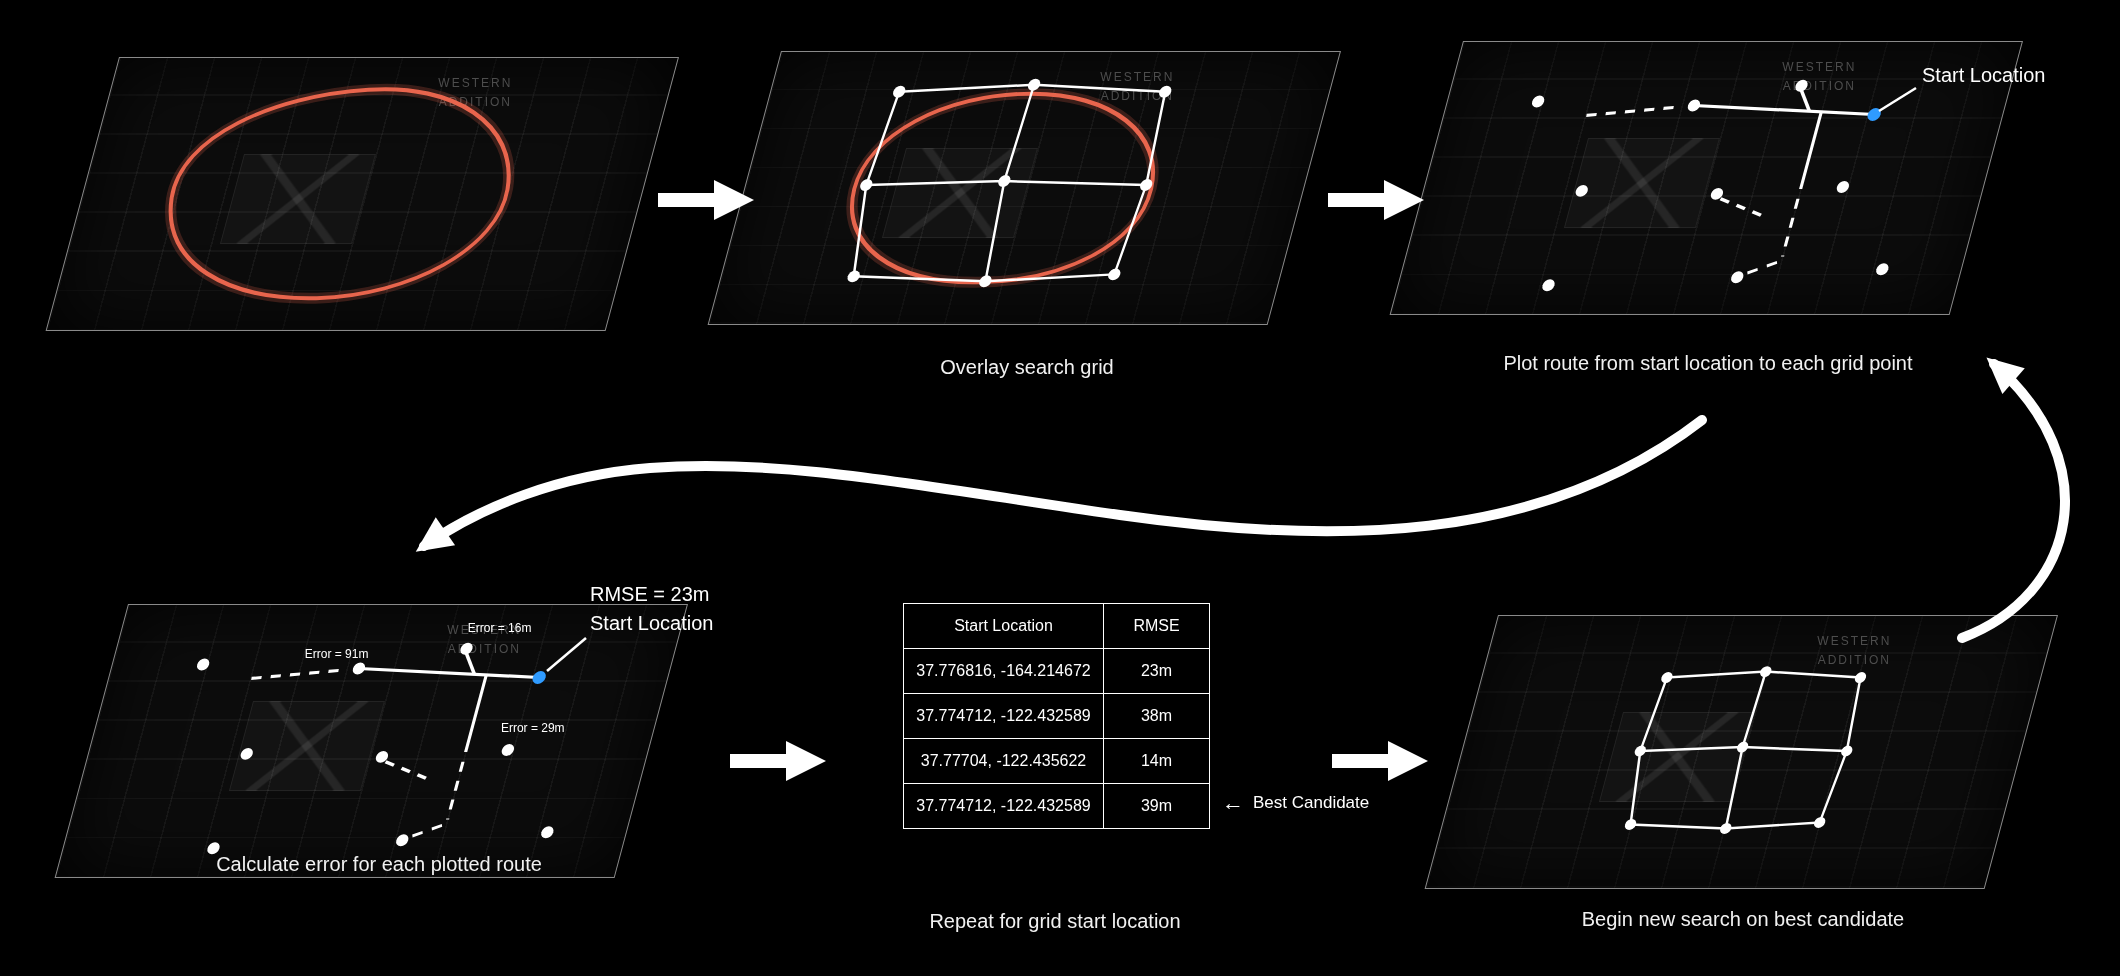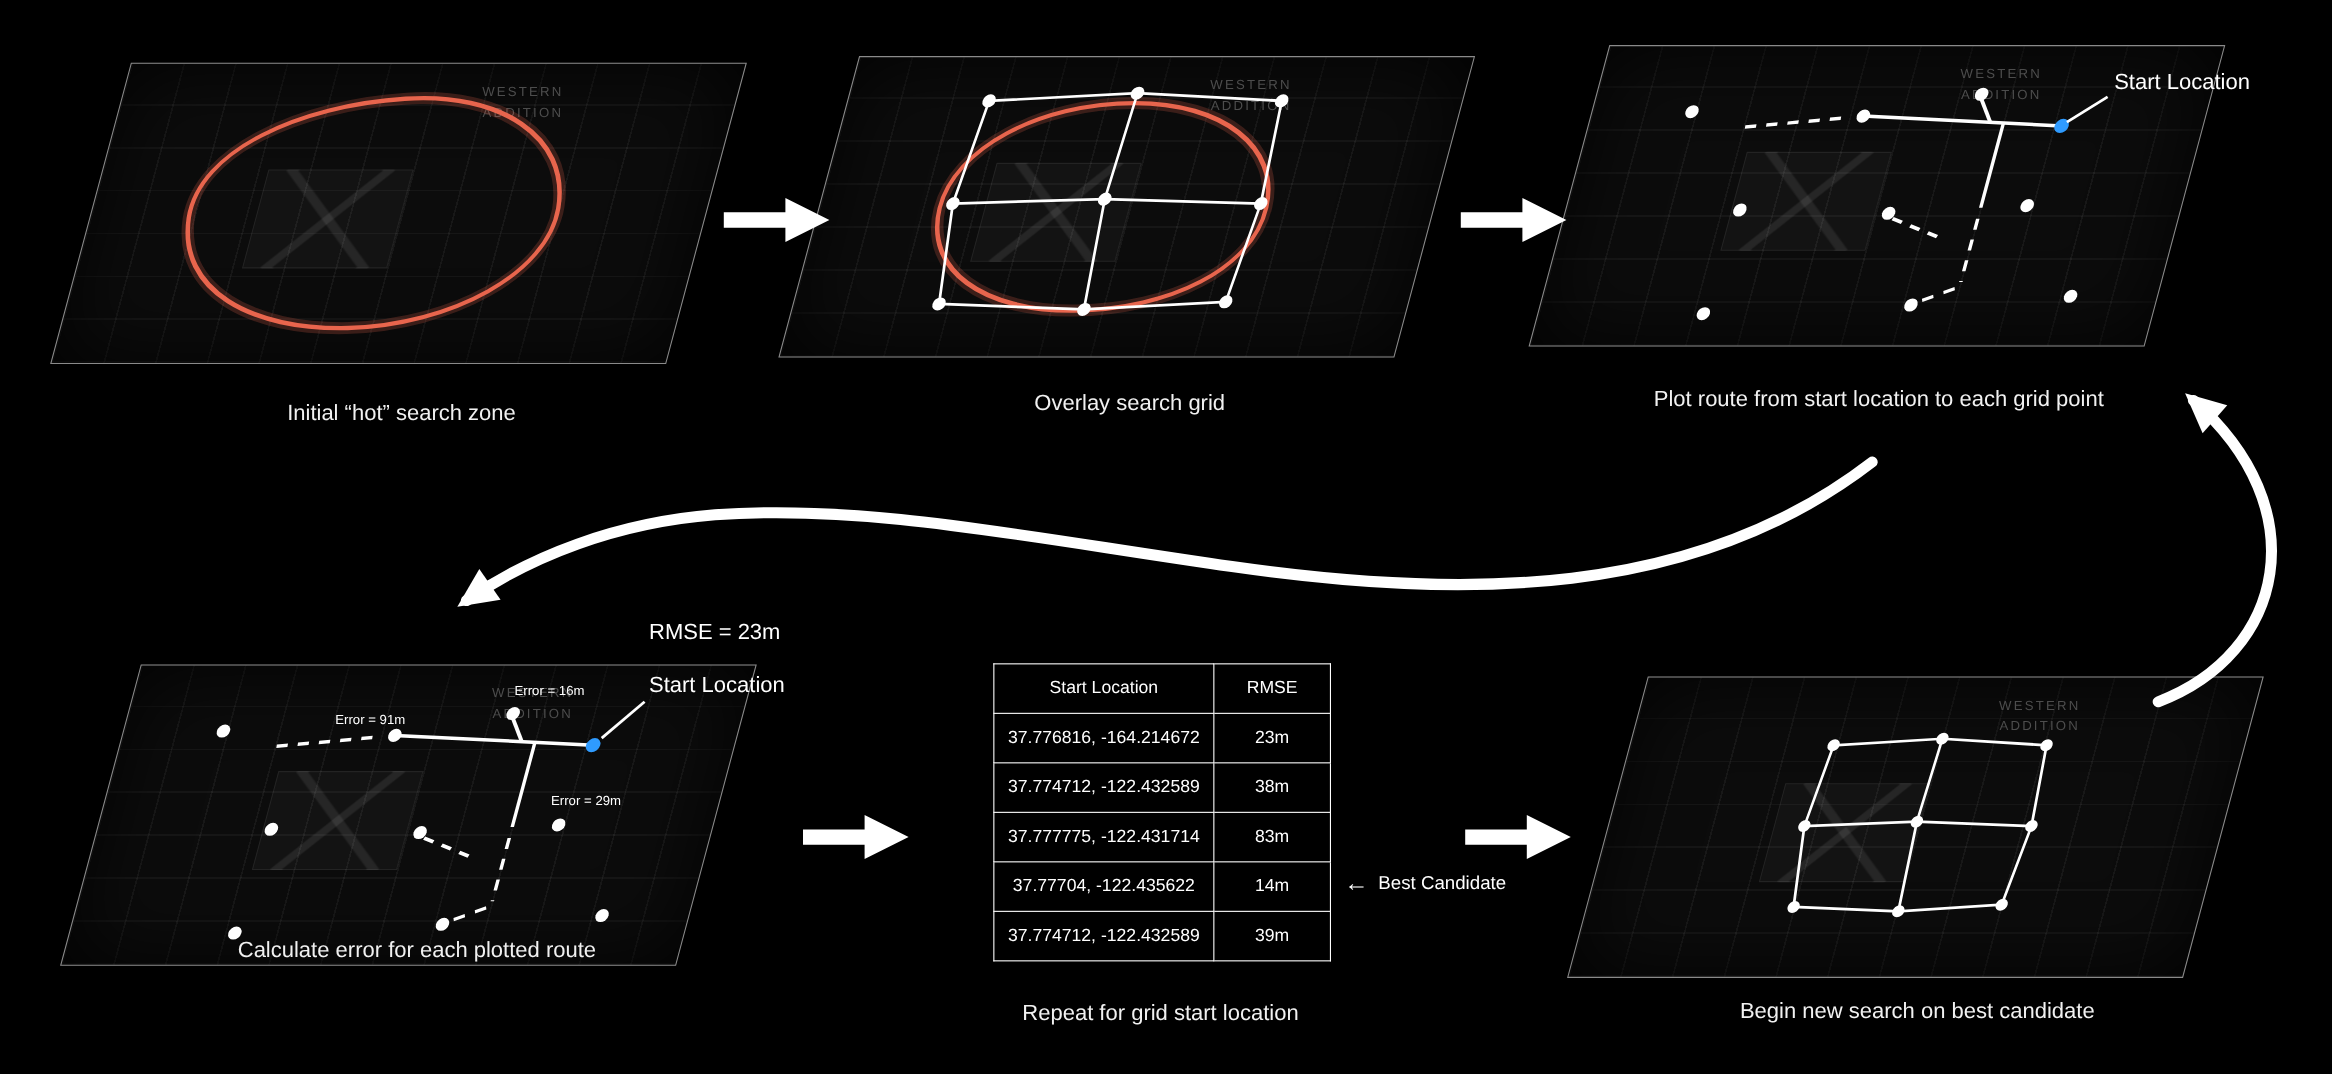--- a/index.html
+++ b/index.html
@@ -57,21 +57,20 @@
     <div class="map">
       <div class="park"></div>
       <div class="map-label">WESTERN
 ADDITION</div>
       <svg class="content" viewBox="0 0 560 274">
         <path class="blob-glow" d="M 258 32 C 342 26, 418 66, 425 132 C 431 192, 356 239, 262 242 C 174 244, 97 208, 89 141 C 82 79, 164 38, 258 32 Z"></path>
         <path class="blob" d="M 258 32 C 342 26, 418 66, 425 132 C 431 192, 356 239, 262 242 C 174 244, 97 208, 89 141 C 82 79, 164 38, 258 32 Z"></path>
       </svg>
     </div>
   </div>
-  <div class="caption" style="left:45px;top:365px">Initial “hot” search zone</div>
 
   <div class="panel" style="left:781px;top:51px">
     <div class="map">
       <div class="park"></div>
       <div class="map-label">WESTERN
 ADDITION</div>
       <svg class="content" viewBox="0 0 560 274">
         <path class="blob-glow" d="M 262 42 C 342 42, 406 82, 408 138 C 410 194, 344 231, 258 232 C 174 233, 110 195, 109 138 C 108 84, 174 42, 262 42 Z"></path>
         <path class="blob" d="M 262 42 C 342 42, 406 82, 408 138 C 410 194, 344 231, 258 232 C 174 233, 110 195, 109 138 C 108 84, 174 42, 262 42 Z"></path>
         <g>
@@ -158,42 +157,38 @@
             <circle class="gdot" cx="482" cy="229" r="6"></circle>
         </g>
         <circle class="sdot" cx="432" cy="73" r="6.5"></circle>
       </svg>
       <div class="err" style="left:166px;top:42px">Error = 91m</div>
       <div class="err" style="left:322px;top:16px">Error = 16m</div>
       <div class="err" style="left:382px;top:116px">Error = 29m</div>
     </div>
   </div>
   <div class="caption" style="left:59px;top:853px">Calculate error for each plotted route</div>
-  <div class="anno" style="left:590px;top:564px">RMSE = 23m</div>
+  <div class="anno" style="left:590px;top:583px">RMSE = 23m</div>
   <div class="anno" style="left:590px;top:612px">Start Location</div>
 
   <table class="rmse">
     <thead>
       <tr>
         <th class="col-loc">Start Location</th>
         <th class="col-rmse">RMSE</th>
       </tr>
     </thead>
     <tbody>
       <tr>
         <td>37.776816, -164.214672</td>
         <td>23m</td>
       </tr>
       <tr>
         <td>37.774712, -122.432589</td>
         <td>38m</td>
-      </tr>
-      <tr>
-        <td>37.777775, -122.431714</td>
-        <td>83m</td>
       </tr>
       <tr>
         <td>37.77704, -122.435622</td>
         <td>14m</td>
       </tr>
       <tr>
         <td>37.774712, -122.432589</td>
         <td>39m</td>
       </tr>
     </tbody>

